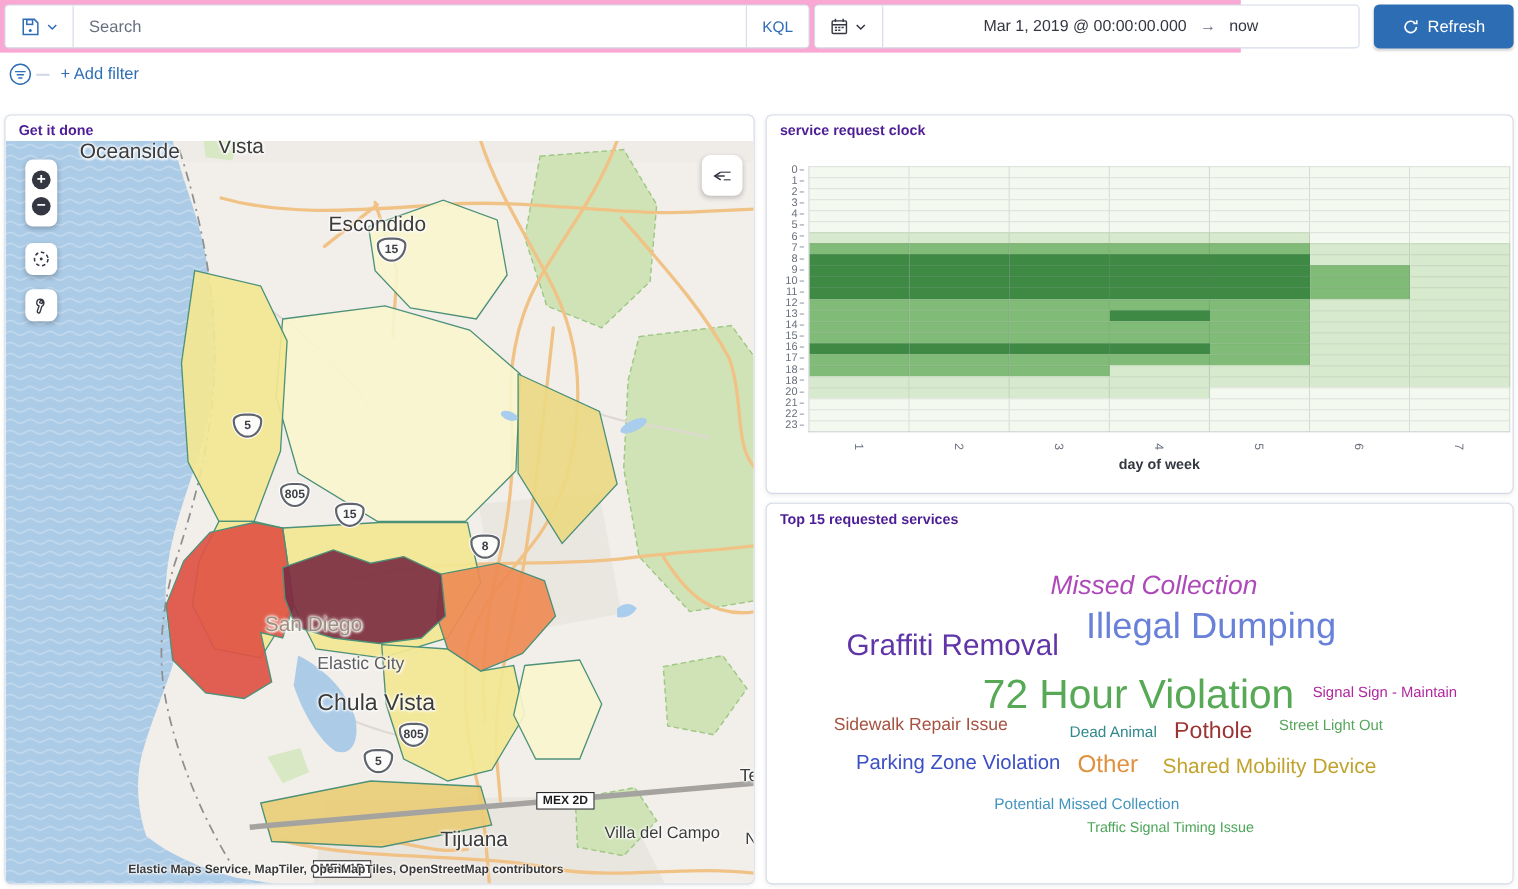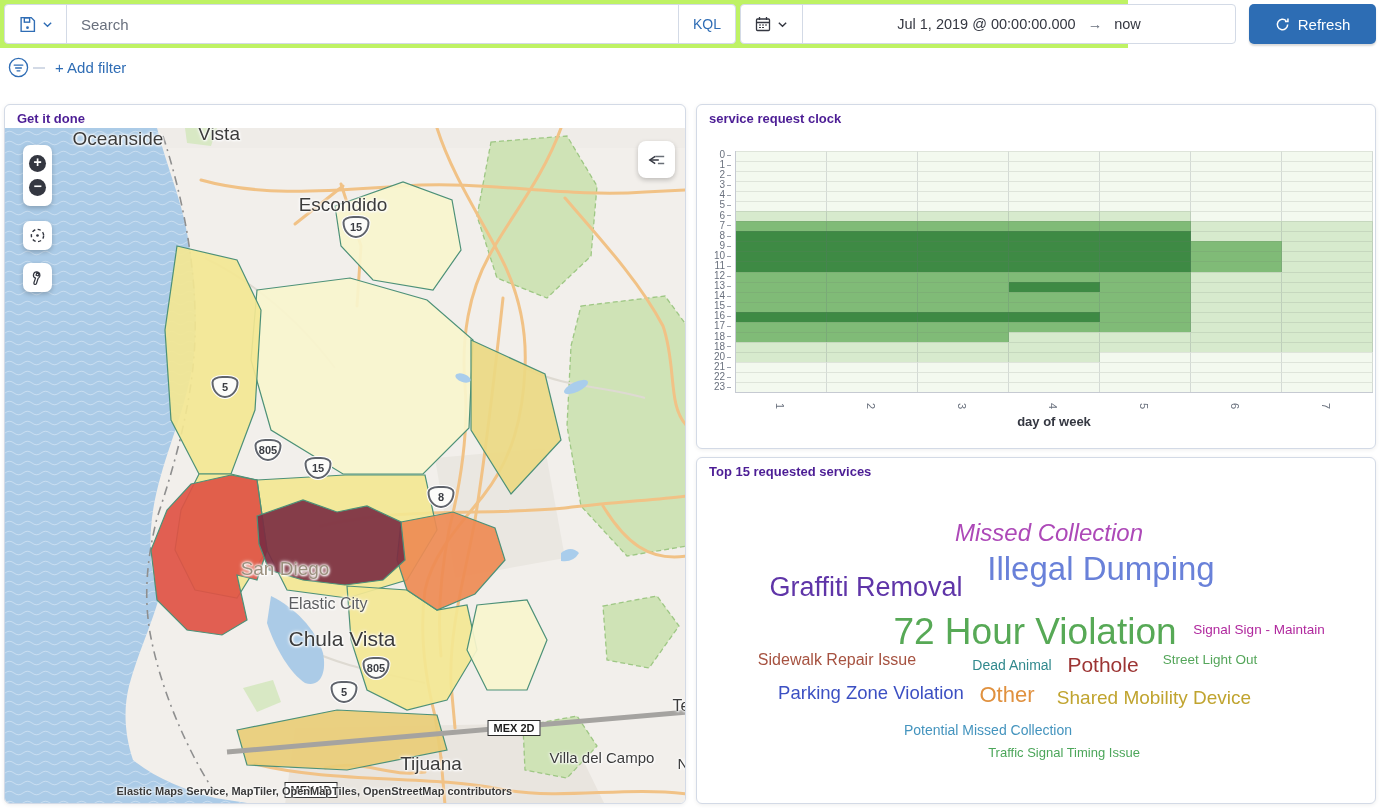--- a/index.html
+++ b/index.html
@@ -1,20 +1,20 @@
 <!DOCTYPE html>
 <html><head>
 <meta charset="utf-8">
 <style>
   * { margin:0; padding:0; box-sizing:border-box; }
   html,body { width:1380px; height:808px; overflow:hidden; background:#fff;
     font-family:"Liberation Sans", sans-serif; }
 
   
-  .topbar { position:absolute; left:0; top:0; width:1128px; height:48px; background:#bef264; }
+  .topbar { position:absolute; left:0; top:0; width:1128px; height:48px; background:#f9a8d4; }
   .searchbox { position:absolute; left:4px; top:4px; width:732px; height:40px;
     background:#fff; border:1px solid #d3dae6; border-radius:4px; display:flex; align-items:center; }
   .save-seg { width:62px; height:100%; display:flex; align-items:center; justify-content:center;
     gap:6px; border-right:1px solid #d3dae6; cursor:pointer; }
   .search-input { flex:1; border:none; outline:none; font-size:15px; color:#343741;
     padding:0 14px; background:transparent; }
   .search-input::placeholder { color:#69707d; }
   .kql-seg { padding:0 14px; height:100%; display:flex; align-items:center;
     border-left:1px solid #d3dae6; color:#2f6db5; font-size:14px; cursor:pointer; }
   .datebox { position:absolute; left:740px; top:4px; width:496px; height:40px;
@@ -111,21 +111,21 @@
       <svg width="16" height="16" viewBox="0 0 16 16">
         <rect x="1.5" y="3" width="13" height="11.5" rx="1" fill="none" stroke="#343741" stroke-width="1.3"></rect>
         <path d="M4.5 1v3M11.5 1v3M1.5 6.5h13" stroke="#343741" stroke-width="1.3"></path>
         <path d="M4 9h2M7 9h2M10 9h2M4 11.5h2M7 11.5h2" stroke="#343741" stroke-width="1.2"></path>
       </svg>
       <svg width="11" height="11" viewBox="0 0 12 12">
         <path d="M2 4l4 4 4-4" fill="none" stroke="#343741" stroke-width="1.5"></path>
       </svg>
     </div>
     <div class="date-text">
-      <span>Jul 1, 2019 @ 00:00:00.000</span>
+      <span>Mar 1, 2019 @ 00:00:00.000</span>
       <span class="arrow">→</span>
       <span>now</span>
     </div>
   </div>
 
   <button class="refresh-btn">
     <svg width="15" height="15" viewBox="0 0 16 16">
       <path d="M13.5 8a5.5 5.5 0 1 1-1.6-3.9" fill="none" stroke="#fff" stroke-width="1.6"></path>
       <path d="M13.8 1.5v3.2h-3.2" fill="none" stroke="#fff" stroke-width="1.6"></path>
     </svg>

